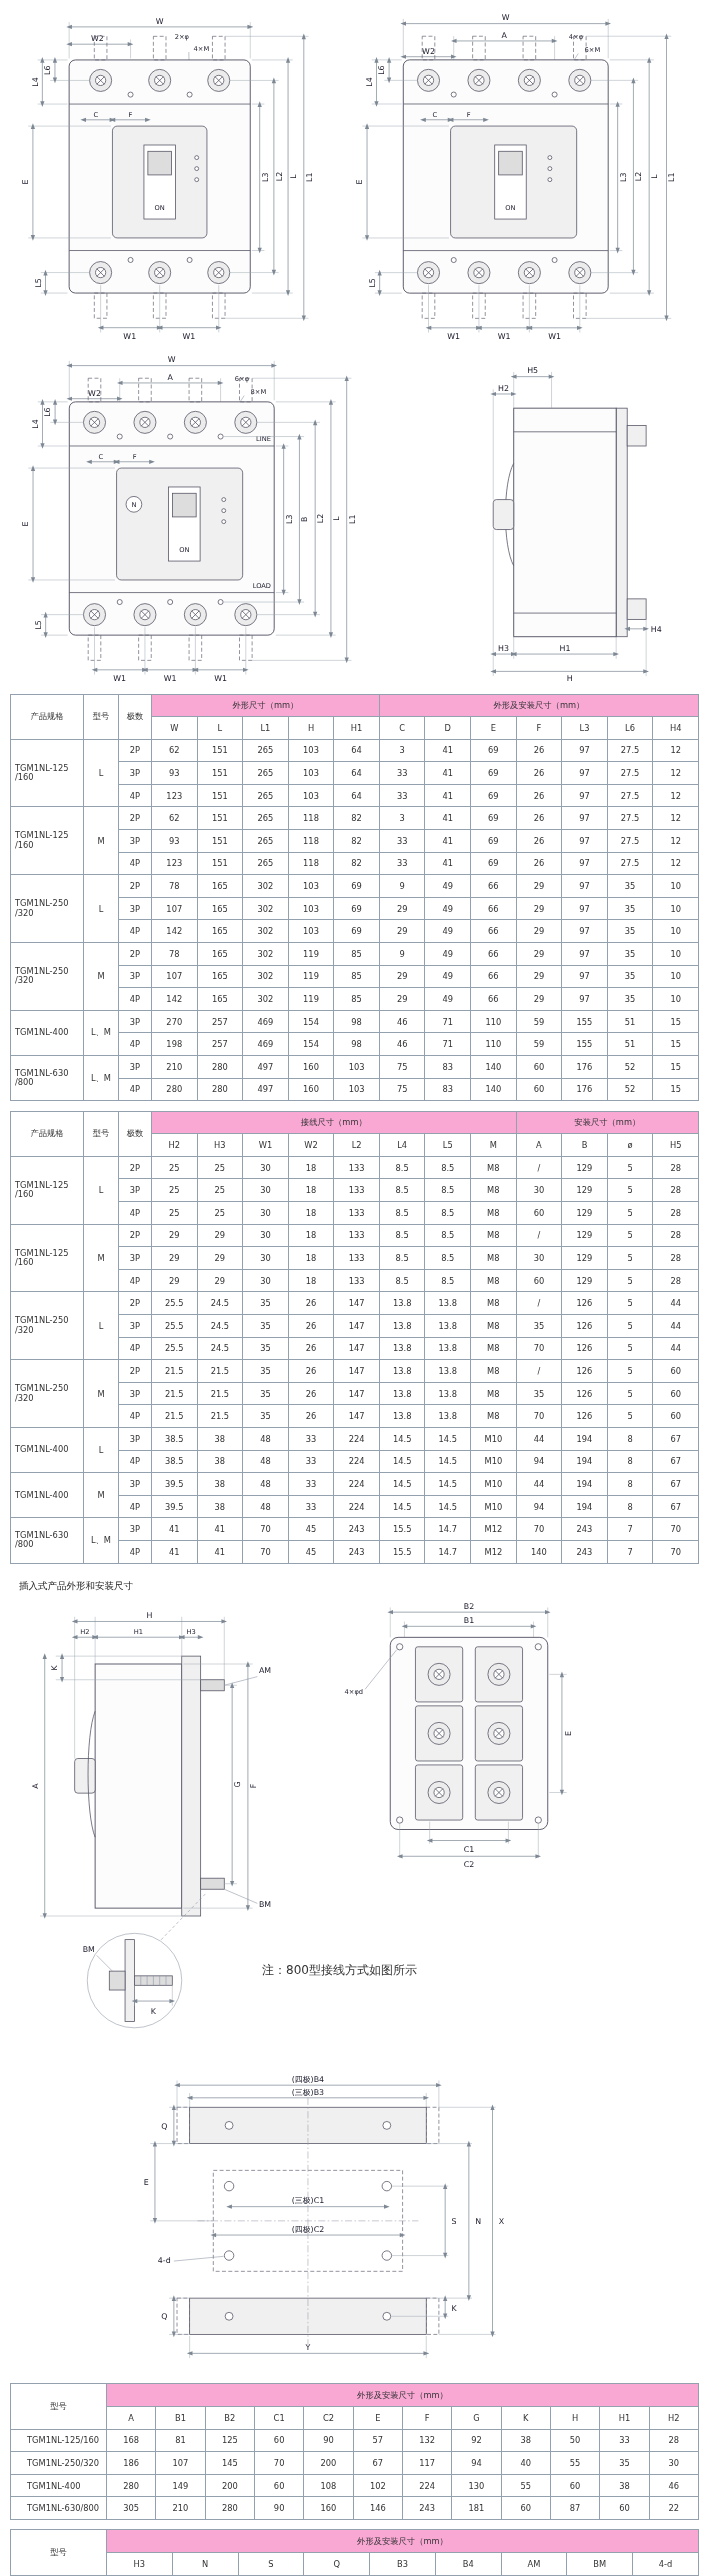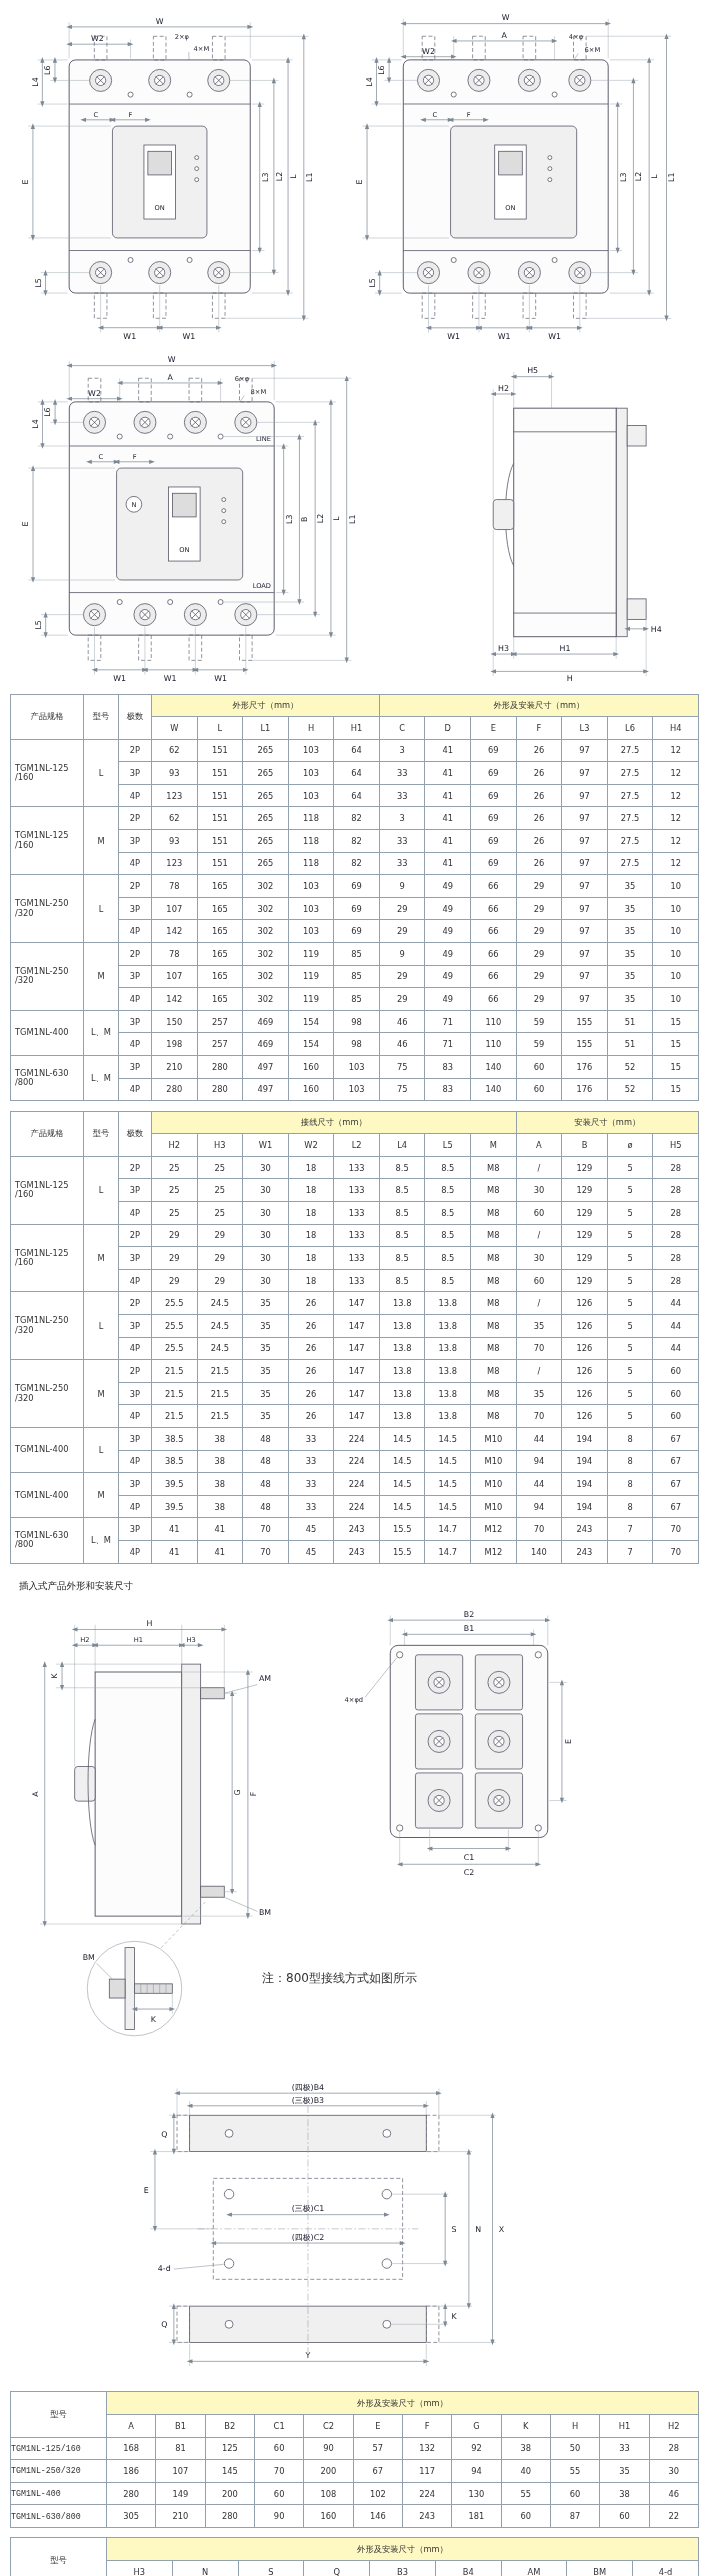--- a/index.html
+++ b/index.html
@@ -1,24 +1,24 @@
 <!DOCTYPE html>
 <html style="font-size:12.6px"><head>
 <meta charset="utf-8">
 <style>
   html,body{margin:0;padding:0;}
   body{width:709px;height:2576px;background:#ffffff;font-family:"DejaVu Sans","Liberation Sans",sans-serif;color:#333;overflow:hidden;}
   .page{position:relative;width:709px;}
   .drawings{display:flex;justify-content:space-between;align-items:flex-start;padding:11px 14px 0 14px;}
   table.spec-table{border-collapse:collapse;table-layout:fixed;width:689px;margin:9.5px auto 0 auto;font-size:8.3px;}
   .spec-table th,.spec-table td{border:0.8px solid #93a1ae;text-align:center;vertical-align:middle;height:20px;padding:0.8px 1.6px;font-weight:normal;color:#333;overflow:hidden;white-space:nowrap;}
-  .spec-table th.grp{background:#fef9c3;}
+  .spec-table th.grp{background:#f9a8d4;}
   .spec-table td.spec{text-align:left;padding-left:4px;white-space:normal;line-height:1.15;}
-  .spec-table td.model-col{text-align:left;padding-left:0;font-family:Liberation Mono, monospace;}
-  .section-title{font-size:9.5px;color:#222;margin:16px 0 8px 19px;}
+  .spec-table td.model-col{text-align:left;padding-left:16px;}
+  .section-title{font-size:9.5px;color:#222;margin:16px 0 0 19px;}
   .plugin-sec{position:relative;display:flex;gap:35px;padding:8px 0 0 24px;height:467px;}
   .note{position:absolute;left:262px;top:369px;font-size:12px;color:#333;}
   .drill-sec{padding:6.3px 0 0 95px;}
   svg{display:block;}
   .body-outline{fill:#fcfcfc;stroke:#556;stroke-width:1.2;}
   .part{fill:#f0f0f0;stroke:#556;stroke-width:1;}
   .dark{fill:#dddddd;stroke:#556;stroke-width:1;}
   .win{fill:#ffffff;stroke:#556;stroke-width:1;}
   .ln{stroke:#556;stroke-width:1;fill:none;}
   .thin{stroke:#8892a0;stroke-width:.7;fill:none;}
@@ -594,21 +594,21 @@
           <td>97</td>
           <td>35</td>
           <td>10</td>
         </tr>
         <tr>
           <td class="spec" rowspan="2">
             <div>TGM1NL-400</div>
           </td>
           <td rowspan="2">L、M</td>
           <td>3P</td>
-          <td>150</td>
+          <td>270</td>
           <td>257</td>
           <td>469</td>
           <td>154</td>
           <td>98</td>
           <td>46</td>
           <td>71</td>
           <td>110</td>
           <td>59</td>
           <td>155</td>
           <td>51</td>

